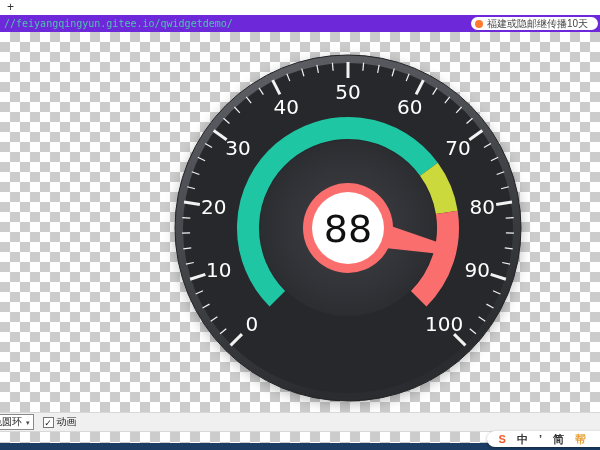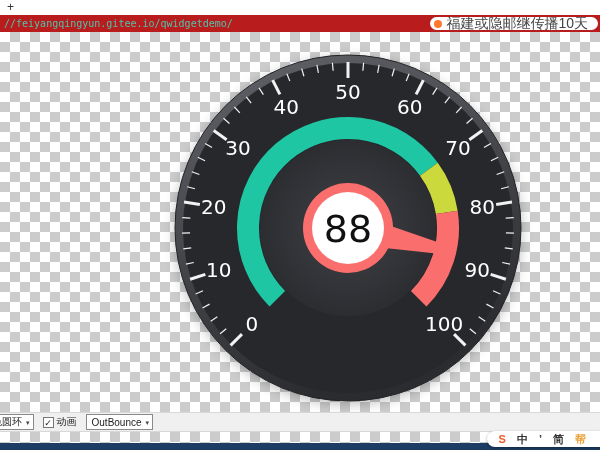--- a/index.html
+++ b/index.html
@@ -11,27 +11,27 @@
     background-image:
       linear-gradient(45deg,#cccccc 25%,transparent 25%,transparent 75%,#cccccc 75%),
       linear-gradient(45deg,#cccccc 25%,transparent 25%,transparent 75%,#cccccc 75%);
     background-size:20px 20px;
     background-position:0 0,10px 10px;
   }
 
   .tab-strip { position:absolute; top:0; left:0; width:100%; height:15px; background:#ffffff; }
   .new-tab { position:absolute; left:7px; top:0; font-size:12px; line-height:15px; color:#333; cursor:default; }
 
-  .address-bar { position:absolute; top:15px; left:0; width:100%; height:17px; background:#b91c1c; }
+  .address-bar { position:absolute; top:15px; left:0; width:100%; height:17px; background:#6d28d9; }
   .url { position:absolute; left:4px; top:2px; font-size:10px; line-height:13px; color:#4fc3ae;
          font-family:"DejaVu Sans Mono", monospace; white-space:nowrap; }
   .notice { position:absolute; right:2px; top:2px; height:13px; background:#ffffff; border-radius:7px;
             display:flex; align-items:center; gap:4px; padding:0 10px 0 4px; }
   .dot { width:8px; height:8px; border-radius:50%; background:#ff7a2f; flex:0 0 auto; }
-  .notice-text { font-size:14px; color:#444; white-space:nowrap; line-height:13px; }
+  .notice-text { font-size:10px; color:#444; white-space:nowrap; line-height:13px; }
 
   .main { position:absolute; top:32px; left:0; right:0; bottom:7px; }
 
   .gauge-wrap { position:absolute; left:173px; top:21px; width:350px; height:350px; }
   .gauge-wrap svg { filter:drop-shadow(0 3px 6px rgba(0,0,0,0.25)); }
 
   .demo-toolbar { position:absolute; left:0; right:0; top:380px; height:20px; background:#f0f0f0;
                   border-top:1px solid #d8d8d8; border-bottom:1px solid #d8d8d8;
                   display:flex; align-items:center; gap:9px; }
   .combo { height:16px; background:#ffffff; border:1px solid #8a8a8a; display:flex; align-items:center;
@@ -163,24 +163,20 @@
     <div class="combo first">
       <span>色圆环</span>
       <span class="arrow">▾</span>
     </div>
     <div class="checkbox-wrap">
       <span class="checkbox">
         <span>✓</span>
       </span>
       <span>动画</span>
     </div>
-    <div class="combo">
-      <span>OutBounce</span>
-      <span class="arrow">▾</span>
-    </div>
   </div>
 
 </div>
 
 <div class="ime-bar">
   <span class="ime-item" style="color: rgb(240, 90, 40);">S</span>
   <span class="ime-item" style="color: rgb(51, 51, 51);">中</span>
   <span class="ime-item" style="color: rgb(51, 51, 51);">’</span>
   <span class="ime-item" style="color: rgb(51, 51, 51);">简</span>
   <span class="ime-item" style="color: rgb(232, 163, 61);">帮</span>

